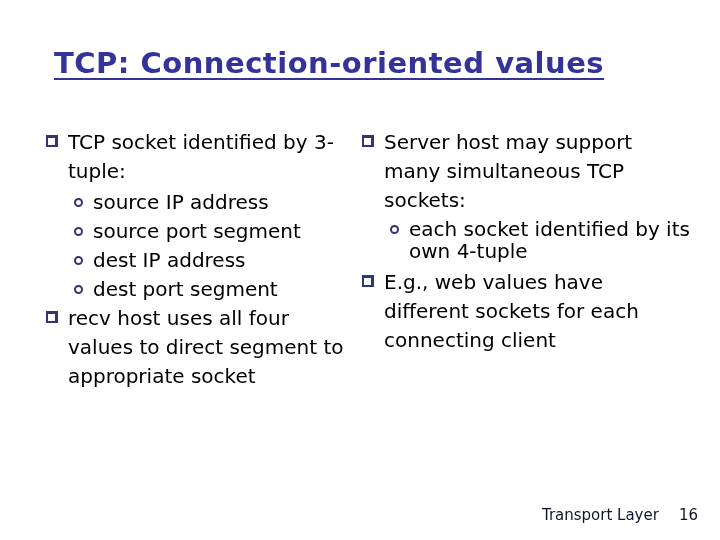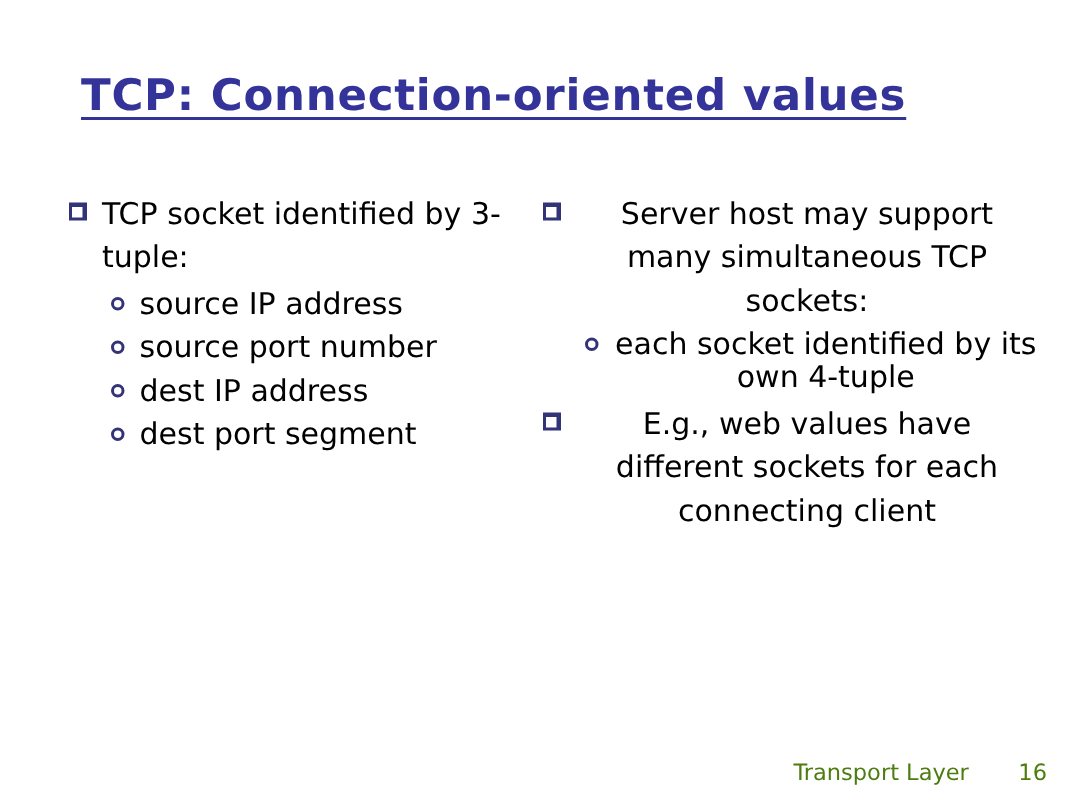--- a/index.html
+++ b/index.html
@@ -18,21 +18,21 @@
     font-size: 29px;
     font-weight: bold;
     color: var(--title-color, #333399);
     text-decoration: underline;
     text-underline-offset: 5px;
     letter-spacing: 0.5px;
     white-space: nowrap;
   }
   .column { position: absolute; top: 128px; }
   .column-left  { left: 46px;  width: 302px; }
-  .column-right { left: 362px; width: 330px; text-align: center; }
+  .column-right { left: 362px; width: 330px; }
 
   .bullet-item {
     display: flex;
     align-items: flex-start;
     font-size: 20px;
     line-height: 29px;
     margin-bottom: 2px;
   }
   .bullet-marker {
     flex: 0 0 auto;
@@ -61,53 +61,57 @@
     border-radius: 50%;
     background: transparent;
   }
   .sub-list-left .sub-marker { margin-top: 10px; }
 
   .footer {
     position: absolute;
     right: 22px;
     bottom: 16px;
     font-size: 15px;
-    color: #4d7c0f;
+    color: #0f172a;
     display: flex;
     align-items: center;
-    gap: 33px;
+    gap: 20px;
   }
 </style>
 </head>
 <body style="--title-color: #333399; --bullet-color: #333377;">
 
 <h1 class="slide-title">TCP: Connection-oriented values</h1>
 
 <div class="column column-left">
   <div class="bullet-item">
     <span class="bullet-marker"></span>
     <span>TCP socket identified by 3-tuple:</span>
   </div>
   <div class="sub-list-left">
     <div class="sub-item">
       <span class="sub-marker"></span>
       <span>source IP address</span>
     </div>
     <div class="sub-item">
       <span class="sub-marker"></span>
-      <span>source port number</span>
+      <span>source port segment</span>
     </div>
     <div class="sub-item">
       <span class="sub-marker"></span>
       <span>dest IP address</span>
     </div>
     <div class="sub-item">
       <span class="sub-marker"></span>
       <span>dest port segment</span>
     </div>
+  </div>
+  <div class="bullet-item">
+    <span class="bullet-marker"></span>
+    <span>recv host uses all four values to direct segment to appropriate socket</span>
   </div>
 </div>
 
 <div class="column column-right">
   <div class="bullet-item">
     <span class="bullet-marker"></span>
     <span>Server host may support many simultaneous TCP sockets:</span>
   </div>
   <div class="sub-item">
     <span class="sub-marker"></span>

